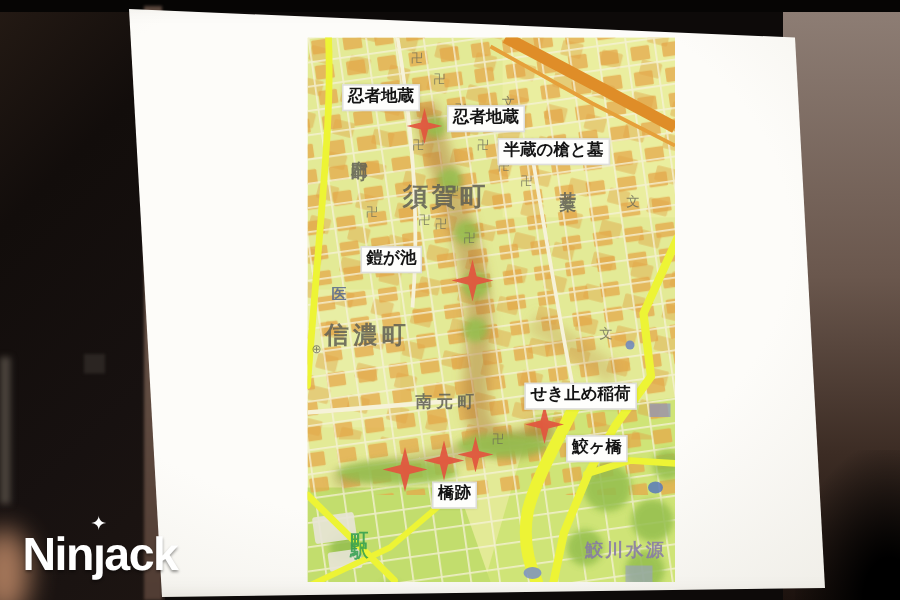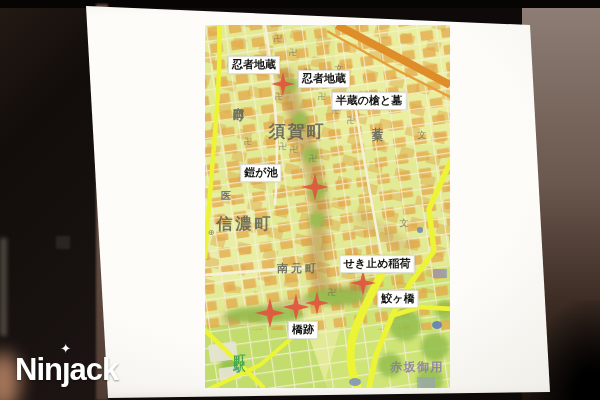--- a/index.html
+++ b/index.html
@@ -149,21 +149,21 @@
       </svg>
 
       <div id="map-overlays">
           <div class="place-name vertical" style="left: 33px; top: 76px; color: rgb(95, 95, 84); font-size: 11px; letter-spacing: 2px;">左門町</div>
           <div class="place-name" style="left: 92px; top: 106px; color: rgb(95, 95, 84); font-size: 17px; letter-spacing: 2px;">須賀町</div>
           <div class="place-name vertical" style="left: 172px; top: 96px; color: rgb(95, 95, 84); font-size: 11px; letter-spacing: 3px;">若葉</div>
           <div class="place-name" style="left: 21px; top: 171px; color: rgb(86, 104, 140); font-size: 10px; letter-spacing: 0px;">医</div>
           <div class="place-name" style="left: 40px; top: 199px; color: rgb(95, 95, 84); font-size: 16px; letter-spacing: 3px;">信濃町</div>
           <div class="place-name" style="left: 93px; top: 218px; color: rgb(95, 95, 84); font-size: 11px; letter-spacing: 3px; margin-top: 25px;">南元町</div>
           <div class="place-name vertical" style="left: 34px; top: 327px; color: rgb(47, 158, 79); font-size: 12px; letter-spacing: 7px;">町駅</div>
-          <div class="place-name" style="left: 212px; top: 342px; color: rgb(134, 120, 168); font-size: 12px; letter-spacing: 1.5px;">赤坂御用</div>
+          <div class="place-name" style="left: 212px; top: 342px; color: rgb(134, 120, 168); font-size: 12px; letter-spacing: 1.5px;">鮫川水源</div>
           <div class="map-symbol" style="left: 73px; top: 14px; font-size: 8px; color: rgb(107, 107, 88);">卍</div>
           <div class="map-symbol" style="left: 88px; top: 28px; font-size: 8px; color: rgb(107, 107, 88);">卍</div>
           <div class="map-symbol" style="left: 102px; top: 48px; font-size: 8px; color: rgb(107, 107, 88);">卍</div>
           <div class="map-symbol" style="left: 117px; top: 72px; font-size: 8px; color: rgb(107, 107, 88);">卍</div>
           <div class="map-symbol" style="left: 131px; top: 86px; font-size: 8px; color: rgb(107, 107, 88);">卍</div>
           <div class="map-symbol" style="left: 146px; top: 96px; font-size: 8px; color: rgb(107, 107, 88);">卍</div>
           <div class="map-symbol" style="left: 74px; top: 72px; font-size: 8px; color: rgb(107, 107, 88);">卍</div>
           <div class="map-symbol" style="left: 97px; top: 103px; font-size: 8px; color: rgb(107, 107, 88);">卍</div>
           <div class="map-symbol" style="left: 43px; top: 117px; font-size: 8px; color: rgb(107, 107, 88);">卍</div>
           <div class="map-symbol" style="left: 78px; top: 122px; font-size: 8px; color: rgb(107, 107, 88);">卍</div>
@@ -177,21 +177,21 @@
           <div class="map-marker" style="left: 78px; top: 59px; width: 24px; height: 24px; background: rgb(226, 85, 63);"></div>
           <div class="map-marker" style="left: 110px; top: 162px; width: 28px; height: 28px; background: rgb(226, 85, 63);"></div>
           <div class="map-marker" style="left: 158px; top: 258px; width: 26px; height: 26px; background: rgb(226, 85, 63);"></div>
           <div class="map-marker" style="left: 65px; top: 288px; width: 30px; height: 30px; background: rgb(226, 85, 63);"></div>
           <div class="map-marker" style="left: 91px; top: 282px; width: 27px; height: 27px; background: rgb(226, 85, 63);"></div>
           <div class="map-marker" style="left: 112px; top: 278px; width: 24px; height: 24px; background: rgb(226, 85, 63);"></div>
           <div class="map-annotation" style="left: 119px; top: 25px; background: rgb(254, 254, 252); margin-top: 29px;">忍者地蔵</div>
           <div class="map-annotation" style="left: 49px; top: 40px; background: rgb(254, 254, 252);">忍者地蔵</div>
           <div class="map-annotation" style="left: 164px; top: 76px; background: rgb(254, 254, 252);">半蔵の槍と墓</div>
           <div class="map-annotation" style="left: 56px; top: 148px; background: rgb(254, 254, 252);">鎧が池</div>
-          <div class="map-annotation" style="left: 172px; top: 239px; background: rgb(254, 254, 252);">せき止め稲荷</div>
+          <div class="map-annotation" style="left: 182px; top: 239px; background: rgb(254, 254, 252);">せき止め稲荷</div>
           <div class="map-annotation" style="left: 193px; top: 274px; background: rgb(254, 254, 252);">鮫ヶ橋</div>
           <div class="map-annotation" style="left: 98px; top: 305px; background: rgb(254, 254, 252);">橋跡</div>
         </div>
     </div>
   </div>
 
   <div class="foreground-blur"></div>
 
   <div class="logo"><span>Nin</span><span class="jwrap"><span class="jstar">✦</span><span>ȷ</span></span><span>ack</span></div>
 </div>

